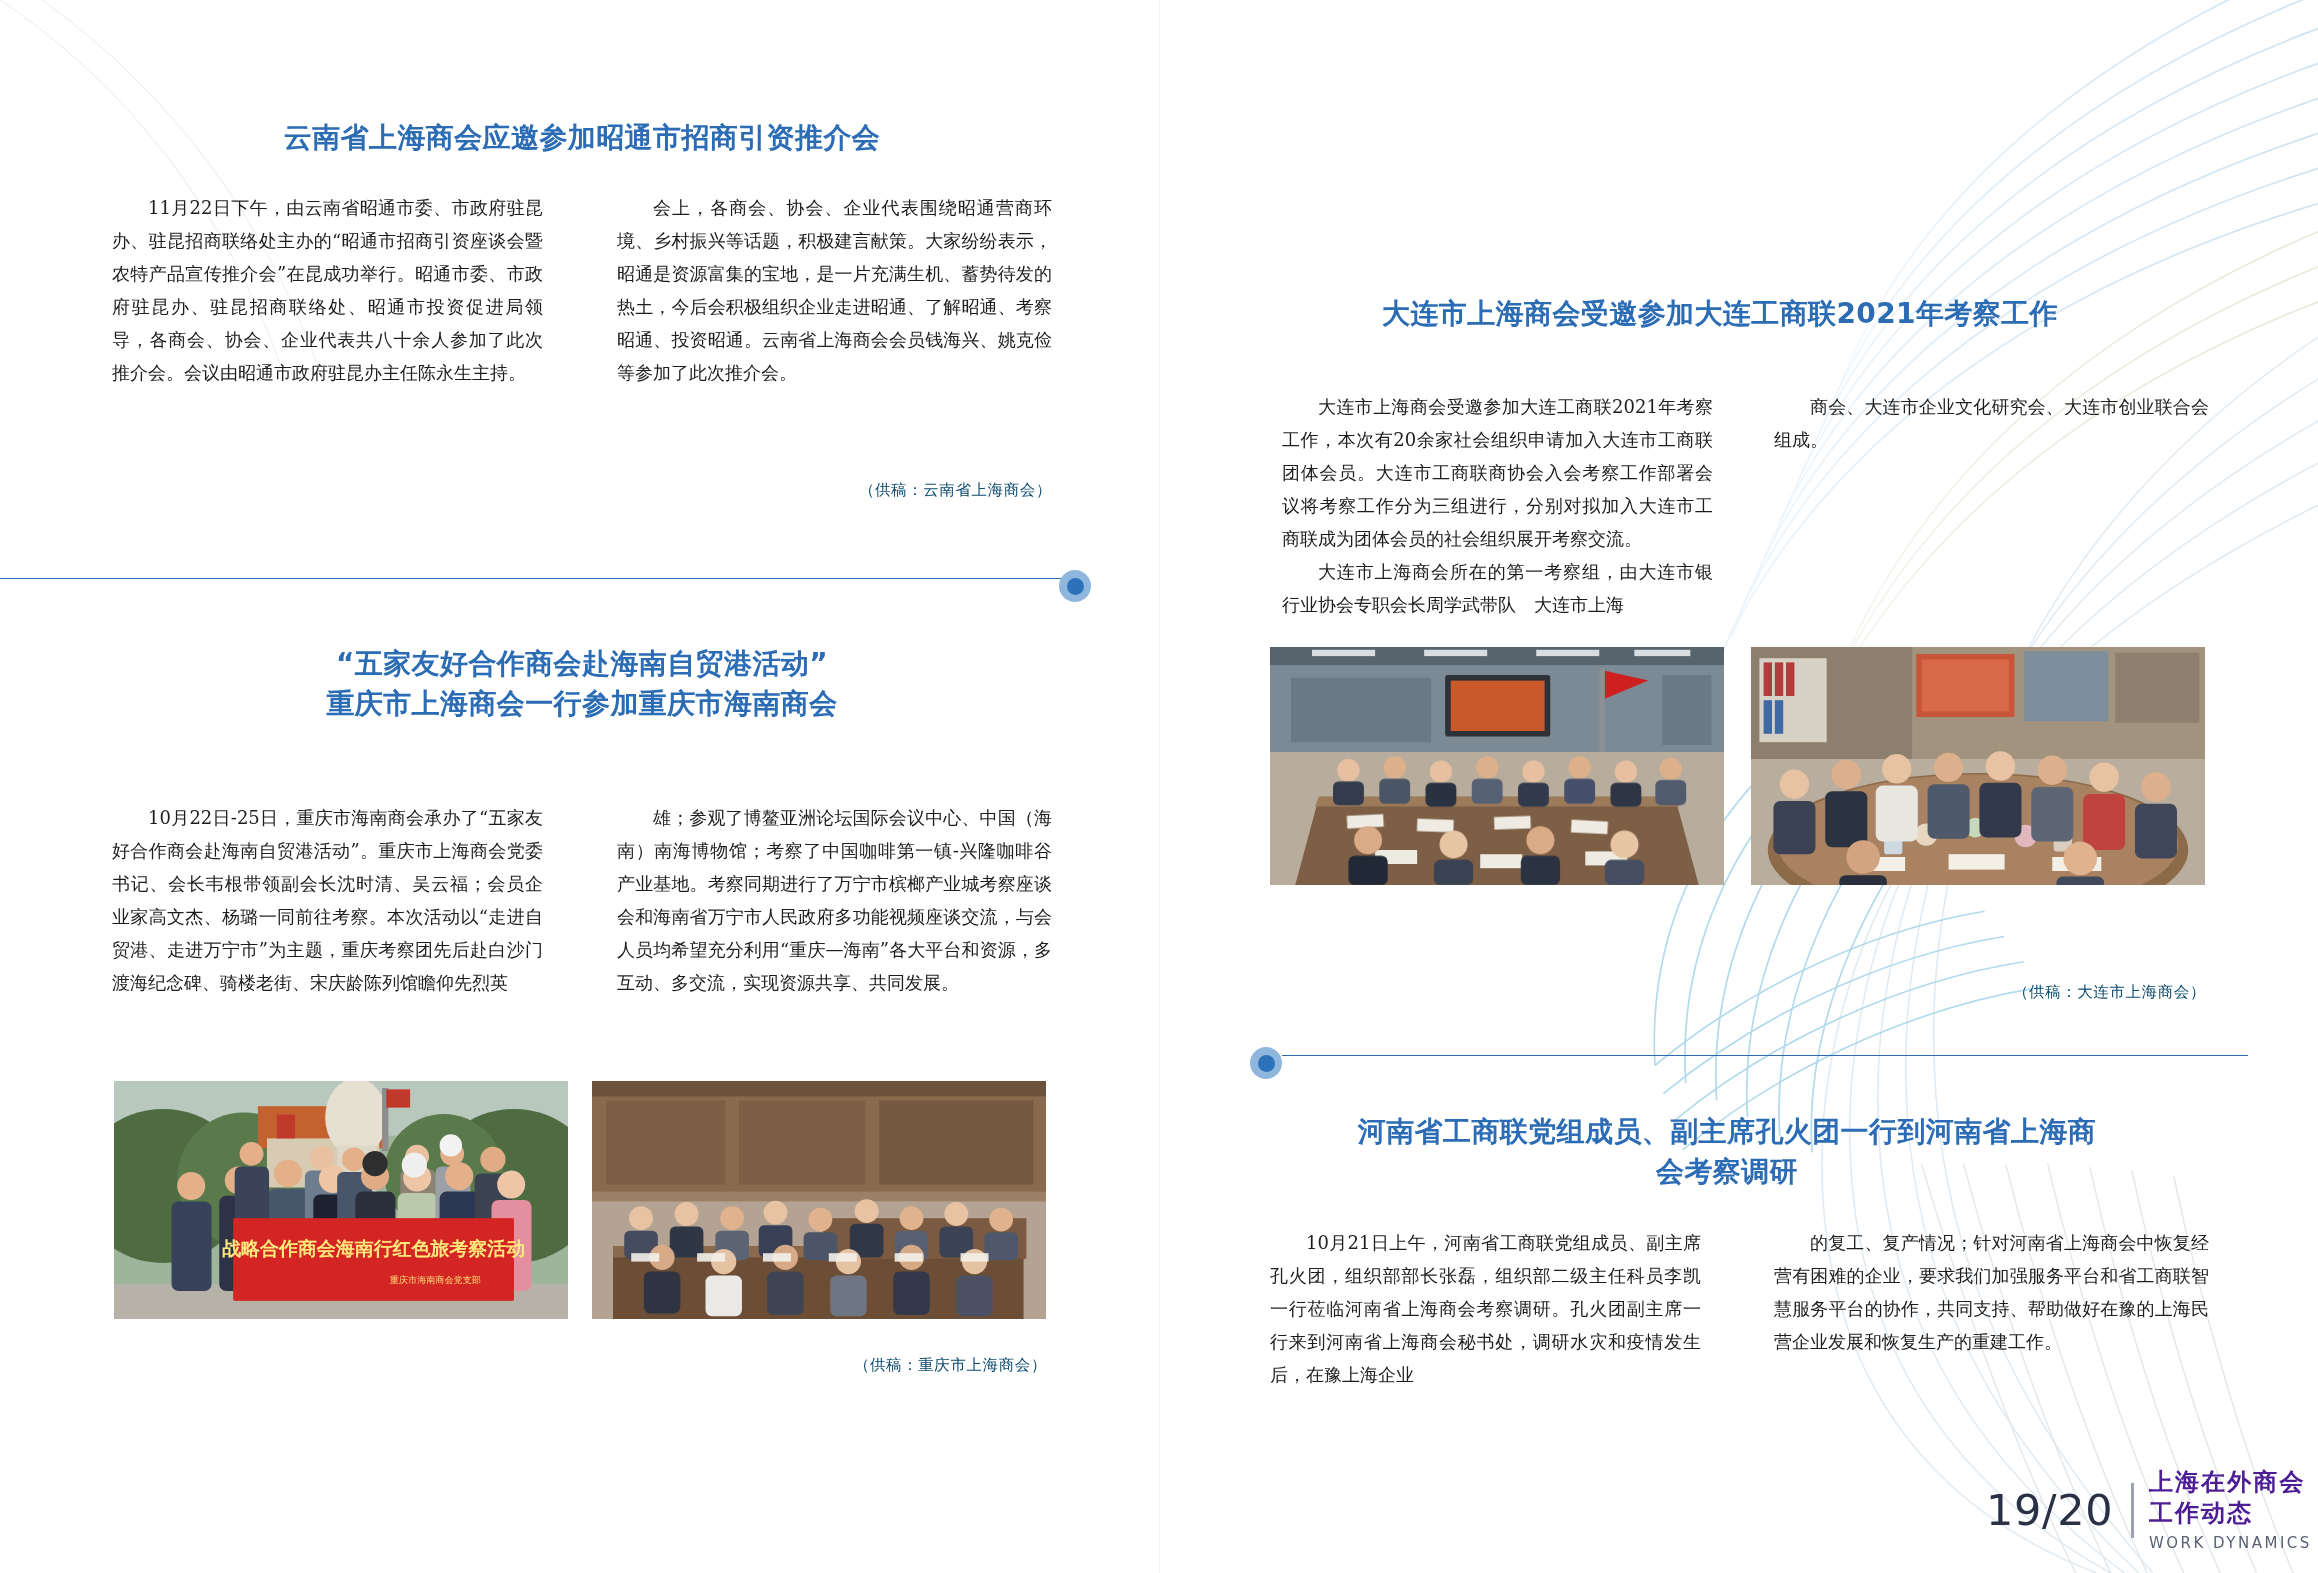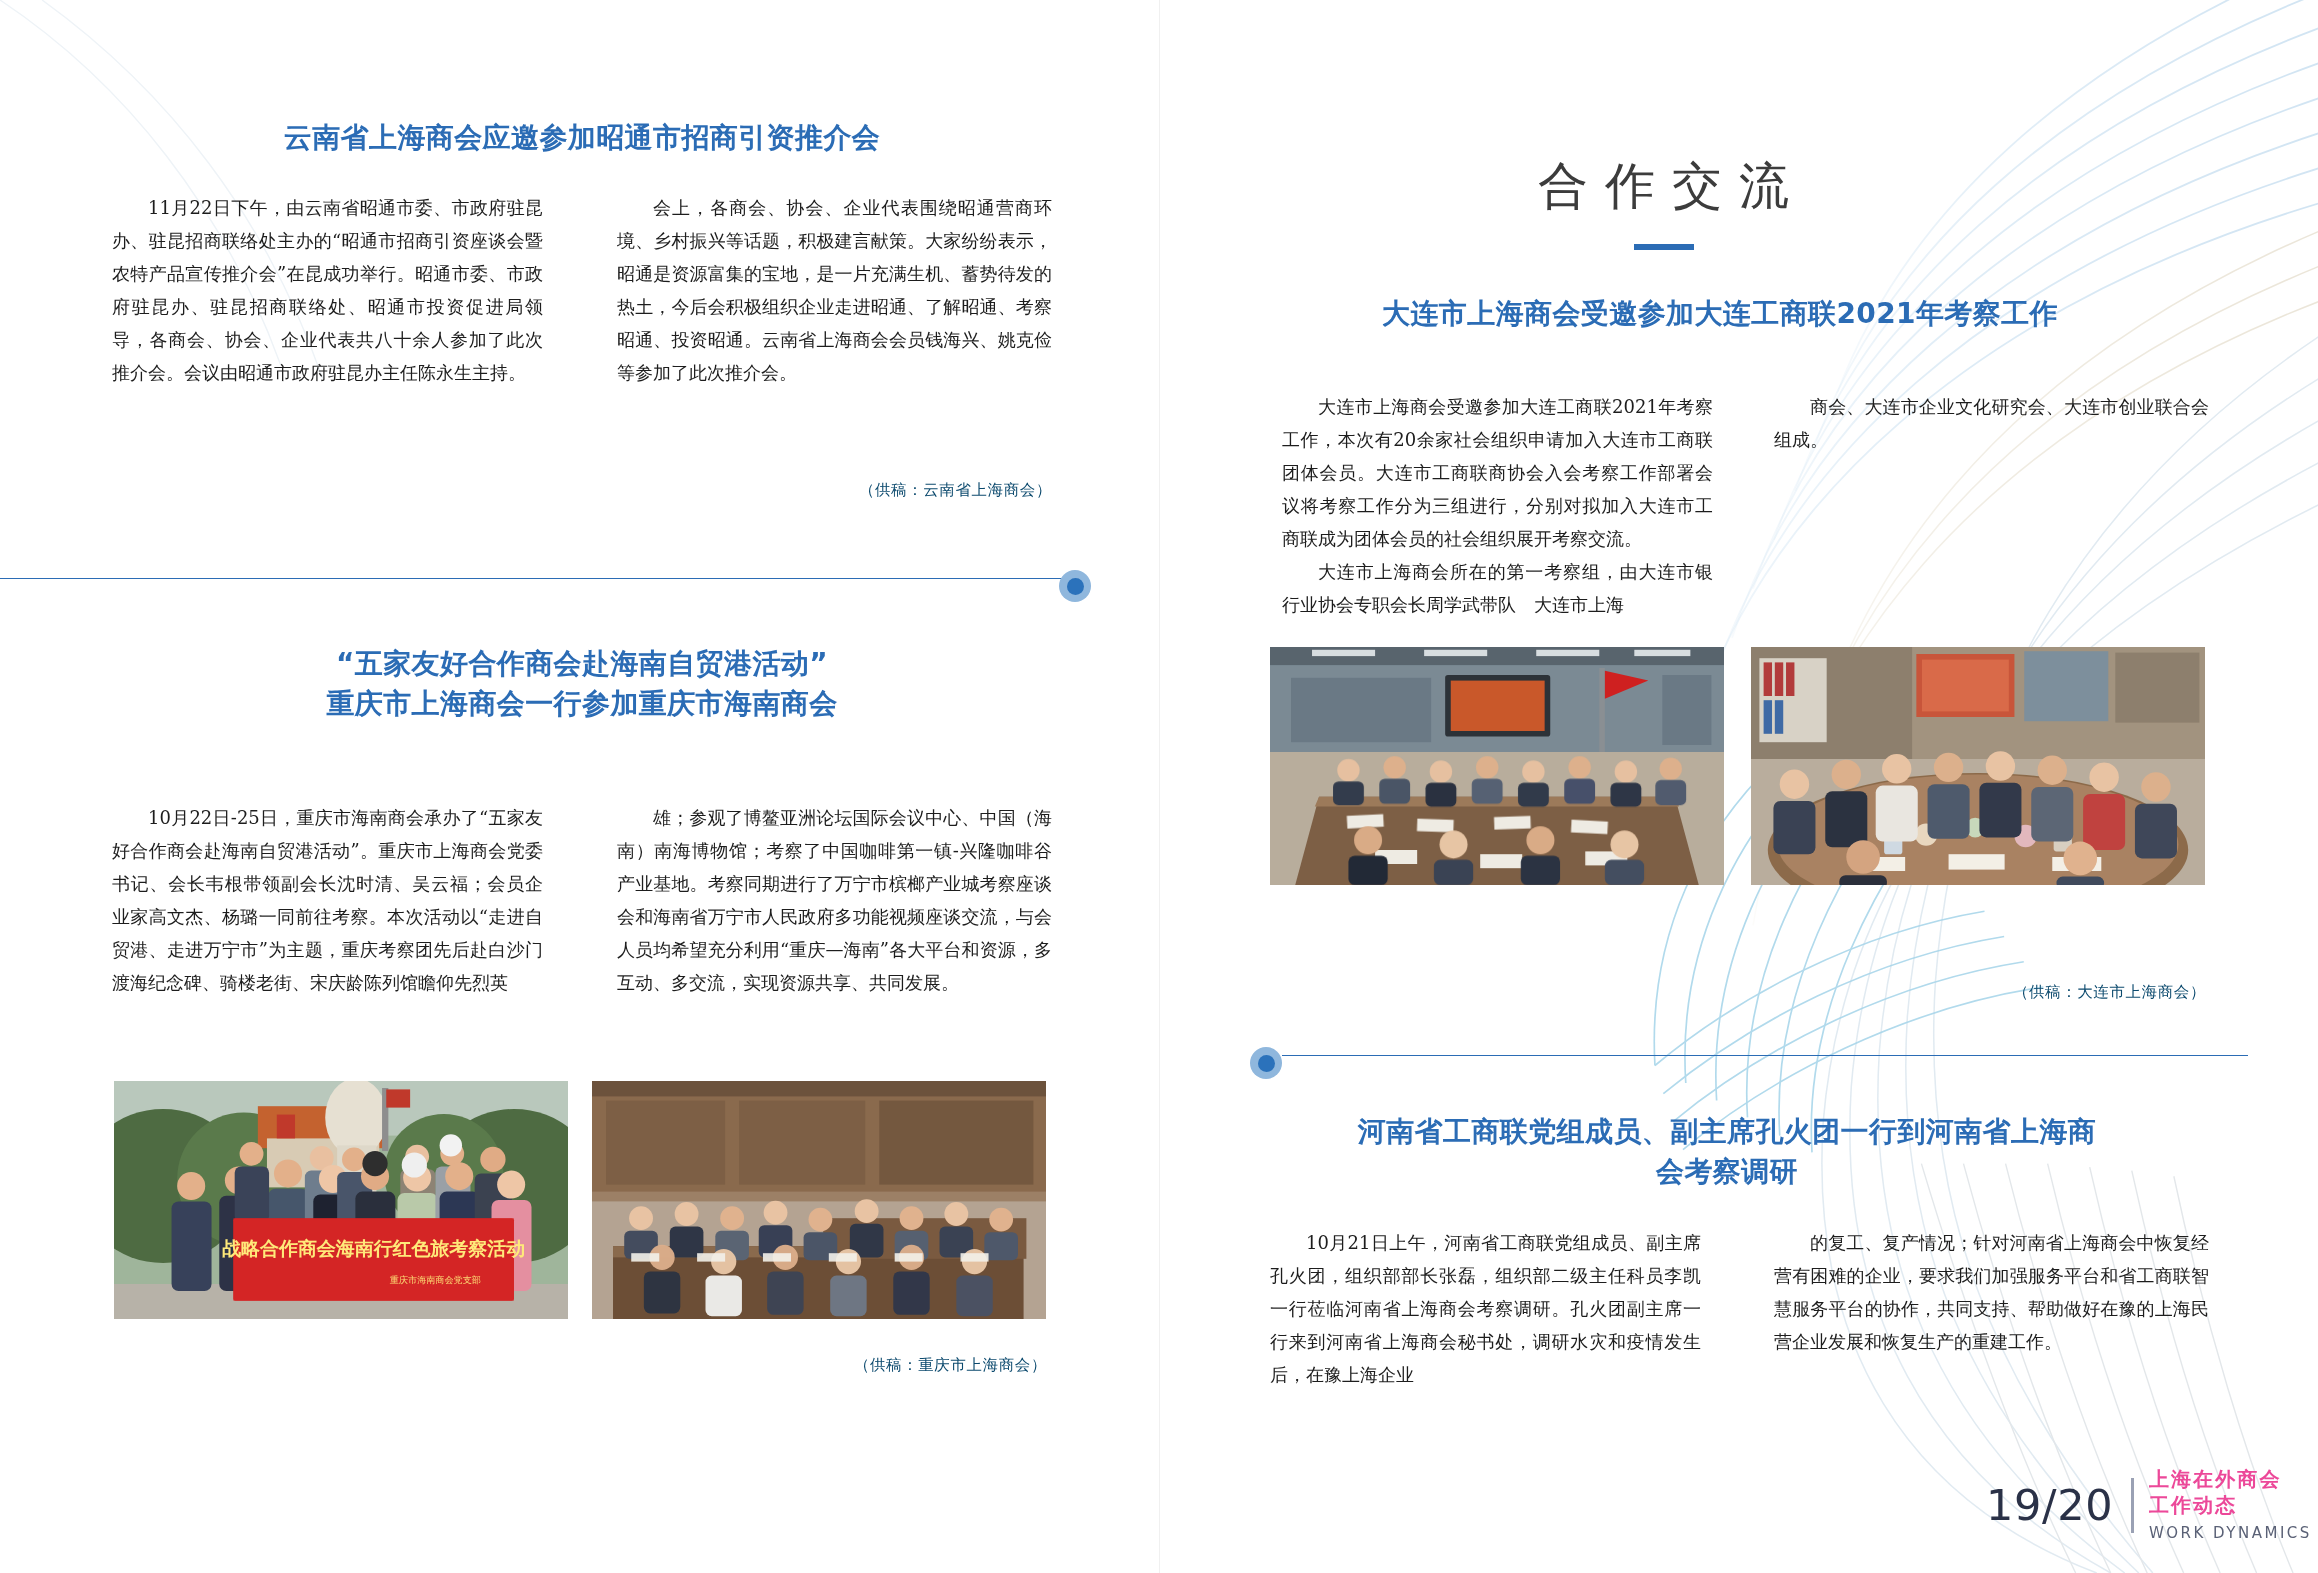--- a/index.html
+++ b/index.html
@@ -61,21 +61,21 @@
 
   
   .footer{position:absolute;display:flex;align-items:center;}
   .pageno{
     font-family:"DejaVu Sans","Liberation Sans",sans-serif;
     font-size:43px;color:#2a3147;letter-spacing:0.7px;font-weight:400;
   }
   .foot-sep{width:2.1px;height:55px;background:#9aa1b4;margin:0 15.4px 0 18px;}
   .foot-txt{line-height:1.28;}
   .foot-cn{font-family:"DejaVu Sans","Liberation Sans",sans-serif;
-           font-size:20px;color:#ec4899;letter-spacing:2.1px;font-weight:bold;}
+           font-size:24px;color:#4c1d95;letter-spacing:2.1px;font-weight:bold;}
   .foot-en{font-family:"DejaVu Sans","Liberation Sans",sans-serif;
            font-size:15px;color:#5a6176;letter-spacing:2.5px;margin-top:6px;}
 </style>
 </head>
 <body>
 
 <div class="page">
 
   <svg class="bg-svg" viewBox="0 0 3307 2244" preserveAspectRatio="none">
     <defs>
@@ -301,24 +301,20 @@
             <rect x="526" y="246" width="40" height="12"></rect>
         </g>
       </svg>
     </div>
 
     <div class="credit" style="position:absolute;left:617px;top:1355px;width:430px;">（供稿：重庆市上海商会）</div>
   </div>
 
   <div class="right-page">
 
-    <div class="section-banner" style="position:absolute;left:259px;top:153px;width:491px;">
-      <div class="sb-text">合作交流</div>
-      <div class="sb-rule"></div>
-    </div>
 
     <div style="position:absolute;left:91px;top:294px;width:940px;">
       <div class="hl hl-1">大连市上海商会受邀参加大连工商联2021年考察工作</div>
     </div>
 
     <div class="col" style="position:absolute;left:111px;top:390px;width:431px;margin-left:12px;">
       <p>大连市上海商会受邀参加大连工商联2021年考察工作，本次有20余家社会组织申请加入大连市工商联团体会员。大连市工商联商协会入会考察工作部署会议将考察工作分为三组进行，分别对拟加入大连市工商联成为团体会员的社会组织展开考察交流。</p>
       <p>大连市上海商会所在的第一考察组，由大连市银行业协会专职会长周学武带队　大连市上海</p>
     </div>
     <div class="col" style="position:absolute;left:615px;top:390px;width:435px;">

